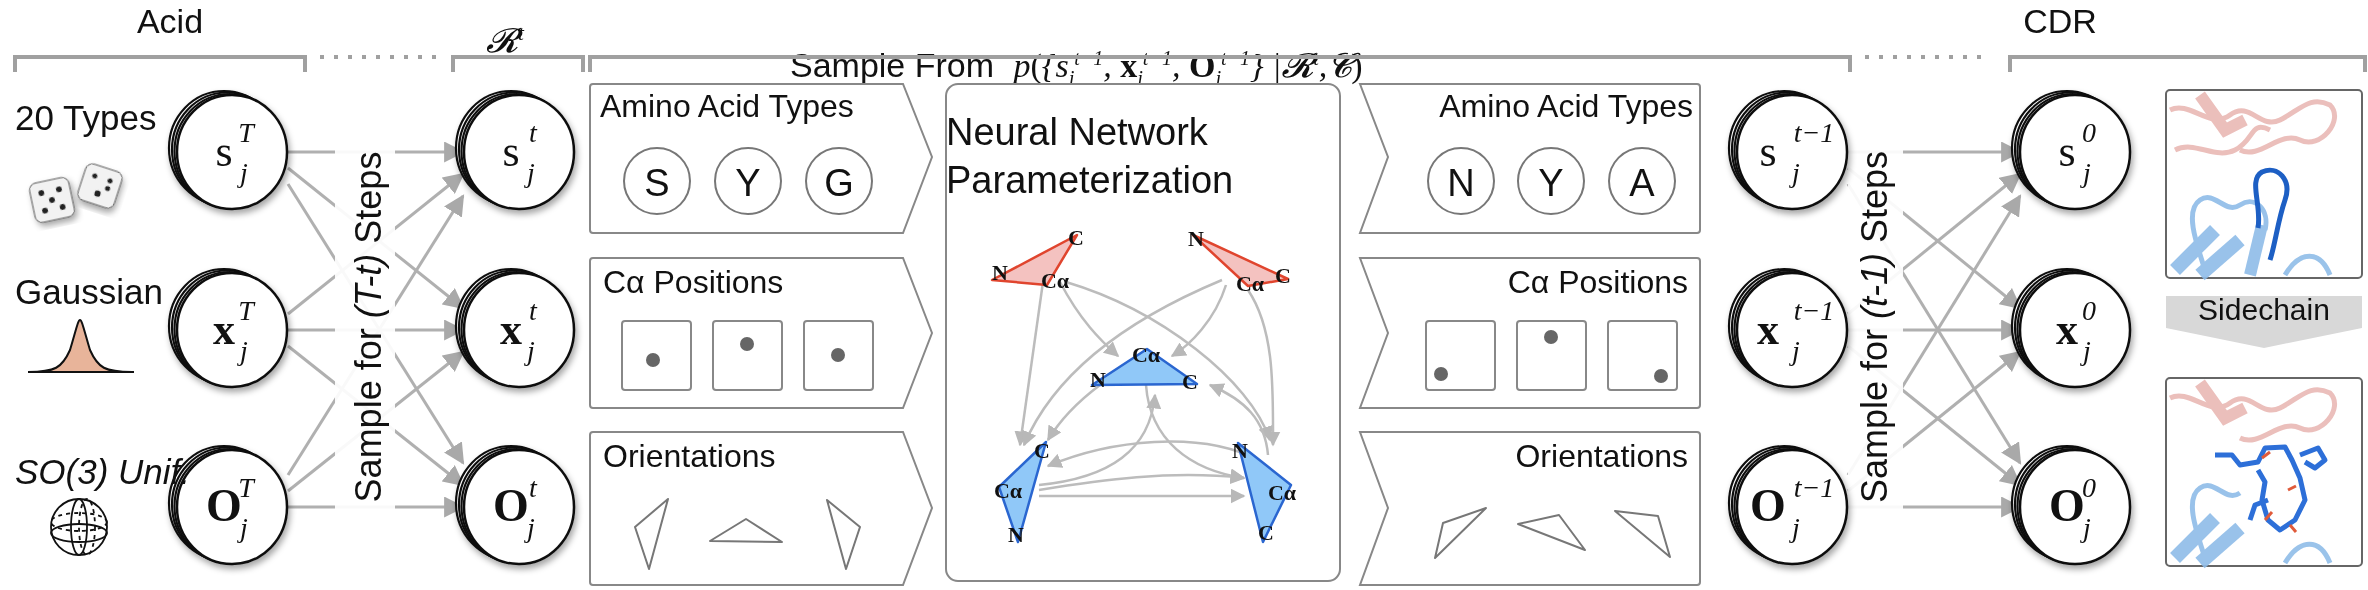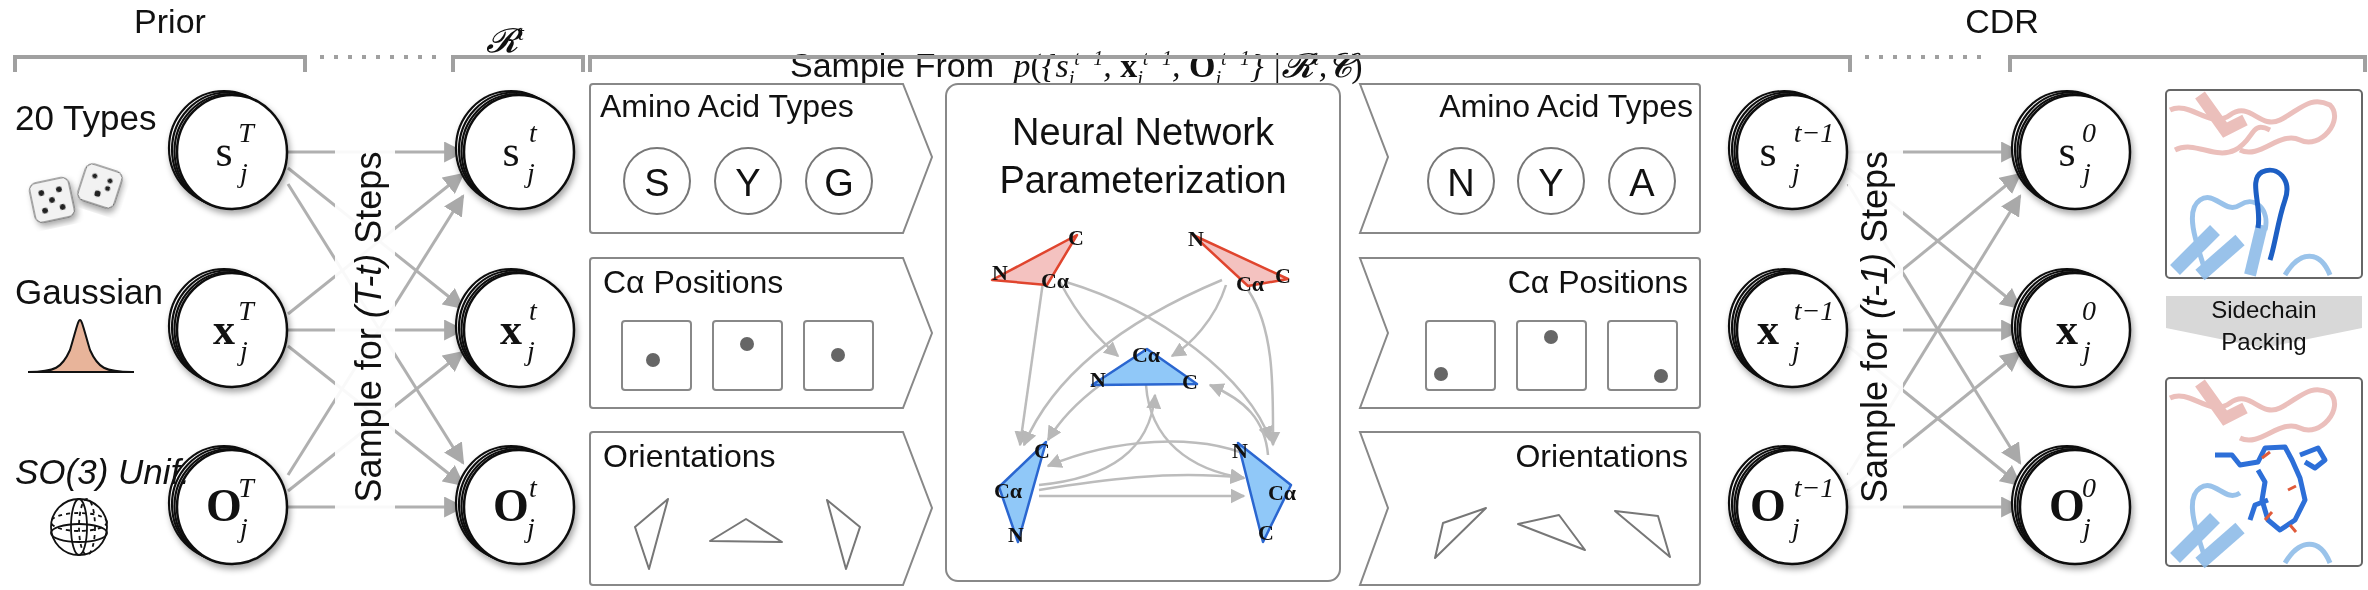--- a/index.html
+++ b/index.html
@@ -8,34 +8,34 @@
   .abs { position:absolute; }
   .hdr { font-size:34px; color:#111; text-align:center; white-space:nowrap; }
   .math { font-family:"Liberation Serif", "DejaVu Serif", serif; }
   .lbl { font-size:35px; color:#111; white-space:nowrap; }
   .panel-title { font-size:32px; color:#111; white-space:nowrap; }
   .vert { transform-origin:center center; transform:rotate(-90deg); font-size:36px;
           white-space:nowrap; color:#111; text-align:center; }
   .node-txt { font-family:"Liberation Serif", serif; text-anchor:middle; fill:#111; }
   .aa-circle-txt { font-size:38px; text-anchor:middle; dominant-baseline:central;
                    font-family:"Liberation Sans", sans-serif; fill:#111; }
-  .sidechain { font-size:24px; text-align:center; line-height:32px; color:#111; }
+  .sidechain { font-size:30px; text-align:center; line-height:32px; color:#111; }
 </style>
 </head>
 <body>
 
-<div class="abs hdr" style="left:70px; top:2px; width:200px;">Prior</div>
+<div class="abs hdr" style="left:70px; top:2px; width:200px;">Acid</div>
 <div class="abs hdr math" style="left:455px; top:20px; width:100px; font-style:italic;">
   <span>𝓡</span><sup style="font-size:22px;">t</sup>
 </div>
 <div class="abs hdr" style="left:790px; top:2px; width:760px; text-align:left;margin-top:44px;">
   <span>Sample From</span>
   <span class="math" style="font-style:italic; margin-left:10px;">p<span style="font-style:normal;">(</span>{s<sub style="font-size:20px;">j</sub><sup style="font-size:20px;">t−1</sup>, <b style="font-style:normal;">x</b><sub style="font-size:20px;">j</sub><sup style="font-size:20px;">t−1</sup>, <b style="font-style:normal;">O</b><sub style="font-size:20px;">j</sub><sup style="font-size:20px;">t−1</sup>} |𝓡<sup style="font-size:20px;">t</sup>,𝓒<span style="font-style:normal;">)</span></span>
 </div>
-<div class="abs hdr" style="left:1902px; top:2px; width:200px;text-align:center;">CDR</div>
+<div class="abs hdr" style="left:1960px; top:2px; width:200px;text-align:center;">CDR</div>
 
 <svg class="abs" style="left:0; top:0;" width="2368" height="590">
   <defs>
     <marker id="arr" viewBox="0 0 10 10" refX="9" refY="5" markerWidth="7" markerHeight="7" orient="auto">
       <path d="M0,0 L10,5 L0,10 z" fill="#a9a9a9"></path>
     </marker>
     <marker id="arrs" viewBox="0 0 10 10" refX="9" refY="5" markerWidth="6" markerHeight="6" orient="auto">
       <path d="M0,0 L10,5 L0,10 z" fill="#b8b8b8"></path>
     </marker>
     <filter id="shadow" x="-20%" y="-20%" width="140%" height="140%">
@@ -360,32 +360,31 @@
   <span>Sample for </span><i>(T-t)</i><span> Steps</span>
 </div>
 <div class="abs vert" style="left:1676px; top:305px; width:400px; height:44px;">
   <span>Sample for </span><i>(t-1)</i><span> Steps</span>
 </div>
 
 <div class="abs panel-title" style="left:600px; top:88px;">Amino Acid Types</div>
 <div class="abs panel-title" style="left:603px; top:264px;">Cα Positions</div>
 <div class="abs panel-title" style="left:603px; top:438px;">Orientations</div>
 
-<div class="abs" style="left:946px; top:108px; width:394px; text-align:center; font-size:38px; line-height:48px;">
+<div class="abs" style="left:946px; top:108px; width:394px; font-size:38px; line-height:48px;">
   <div>Neural Network</div>
   <div>Parameterization</div>
 </div>
 
 <div class="abs panel-title" style="left:1360px; top:88px; width:333px; text-align:right;">Amino Acid Types</div>
 <div class="abs panel-title" style="left:1360px; top:264px; width:328px; text-align:right;">Cα Positions</div>
 <div class="abs panel-title" style="left:1360px; top:438px; width:328px; text-align:right;">Orientations</div>
 
 <div class="abs sidechain" style="left:2166px; top:294px; width:196px;">
   <div>Sidechain</div>
-  <div>Packing</div>
 </div>
 
 <div id="nn-labels">
     <div class="abs math" style="left: 980px; top: 260px; width: 40px; text-align: center; font-size: 22px; font-weight: bold;">N</div>
     <div class="abs math" style="left: 1035px; top: 268px; width: 40px; text-align: center; font-size: 22px; font-weight: bold;">Cα</div>
     <div class="abs math" style="left: 1056px; top: 225px; width: 40px; text-align: center; font-size: 22px; font-weight: bold;">C</div>
     <div class="abs math" style="left: 1176px; top: 226px; width: 40px; text-align: center; font-size: 22px; font-weight: bold;">N</div>
     <div class="abs math" style="left: 1230px; top: 271px; width: 40px; text-align: center; font-size: 22px; font-weight: bold;">Cα</div>
     <div class="abs math" style="left: 1263px; top: 263px; width: 40px; text-align: center; font-size: 22px; font-weight: bold;">C</div>
     <div class="abs math" style="left: 1126px; top: 342px; width: 40px; text-align: center; font-size: 22px; font-weight: bold;">Cα</div>

